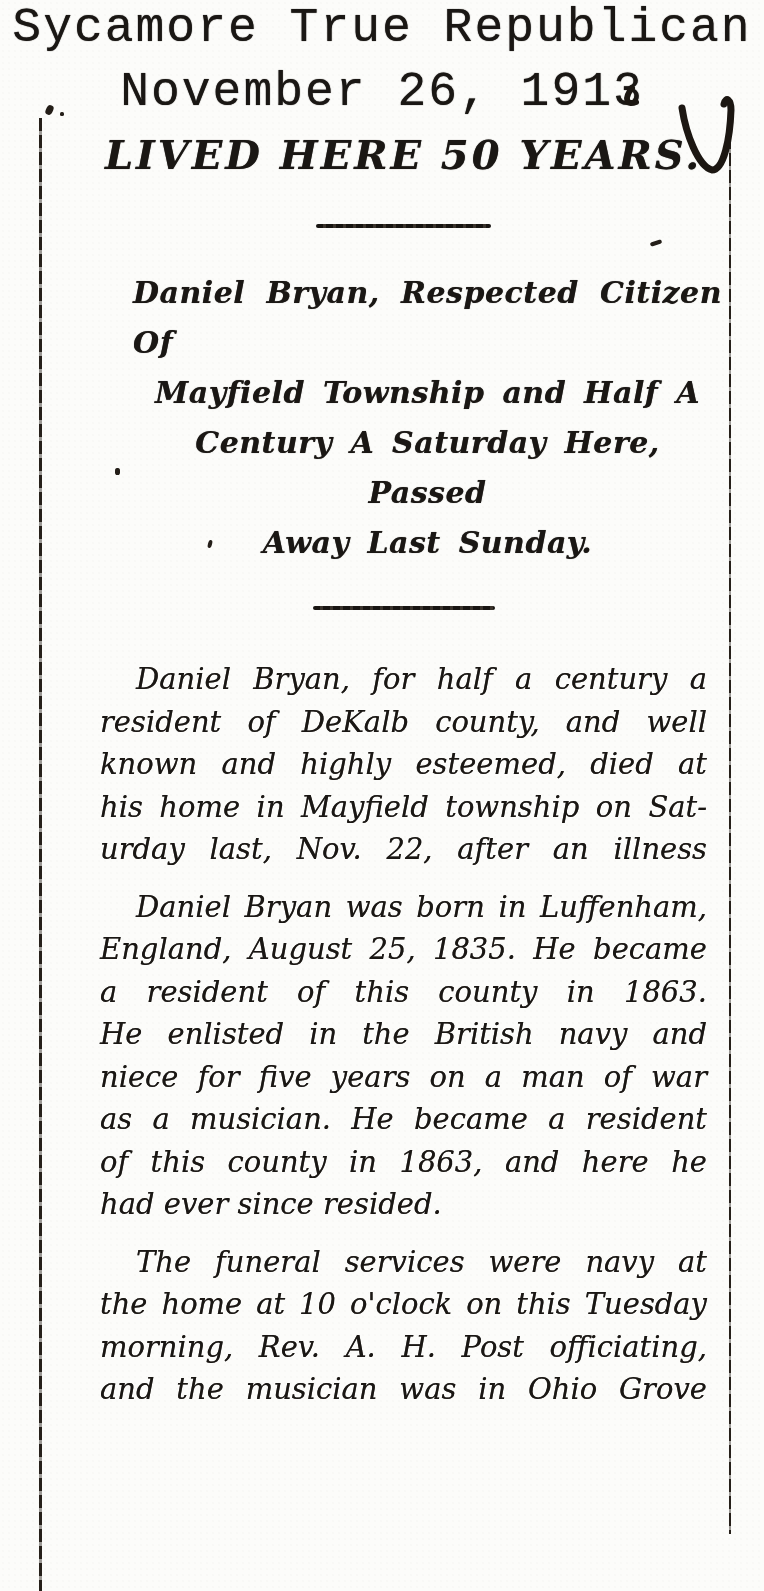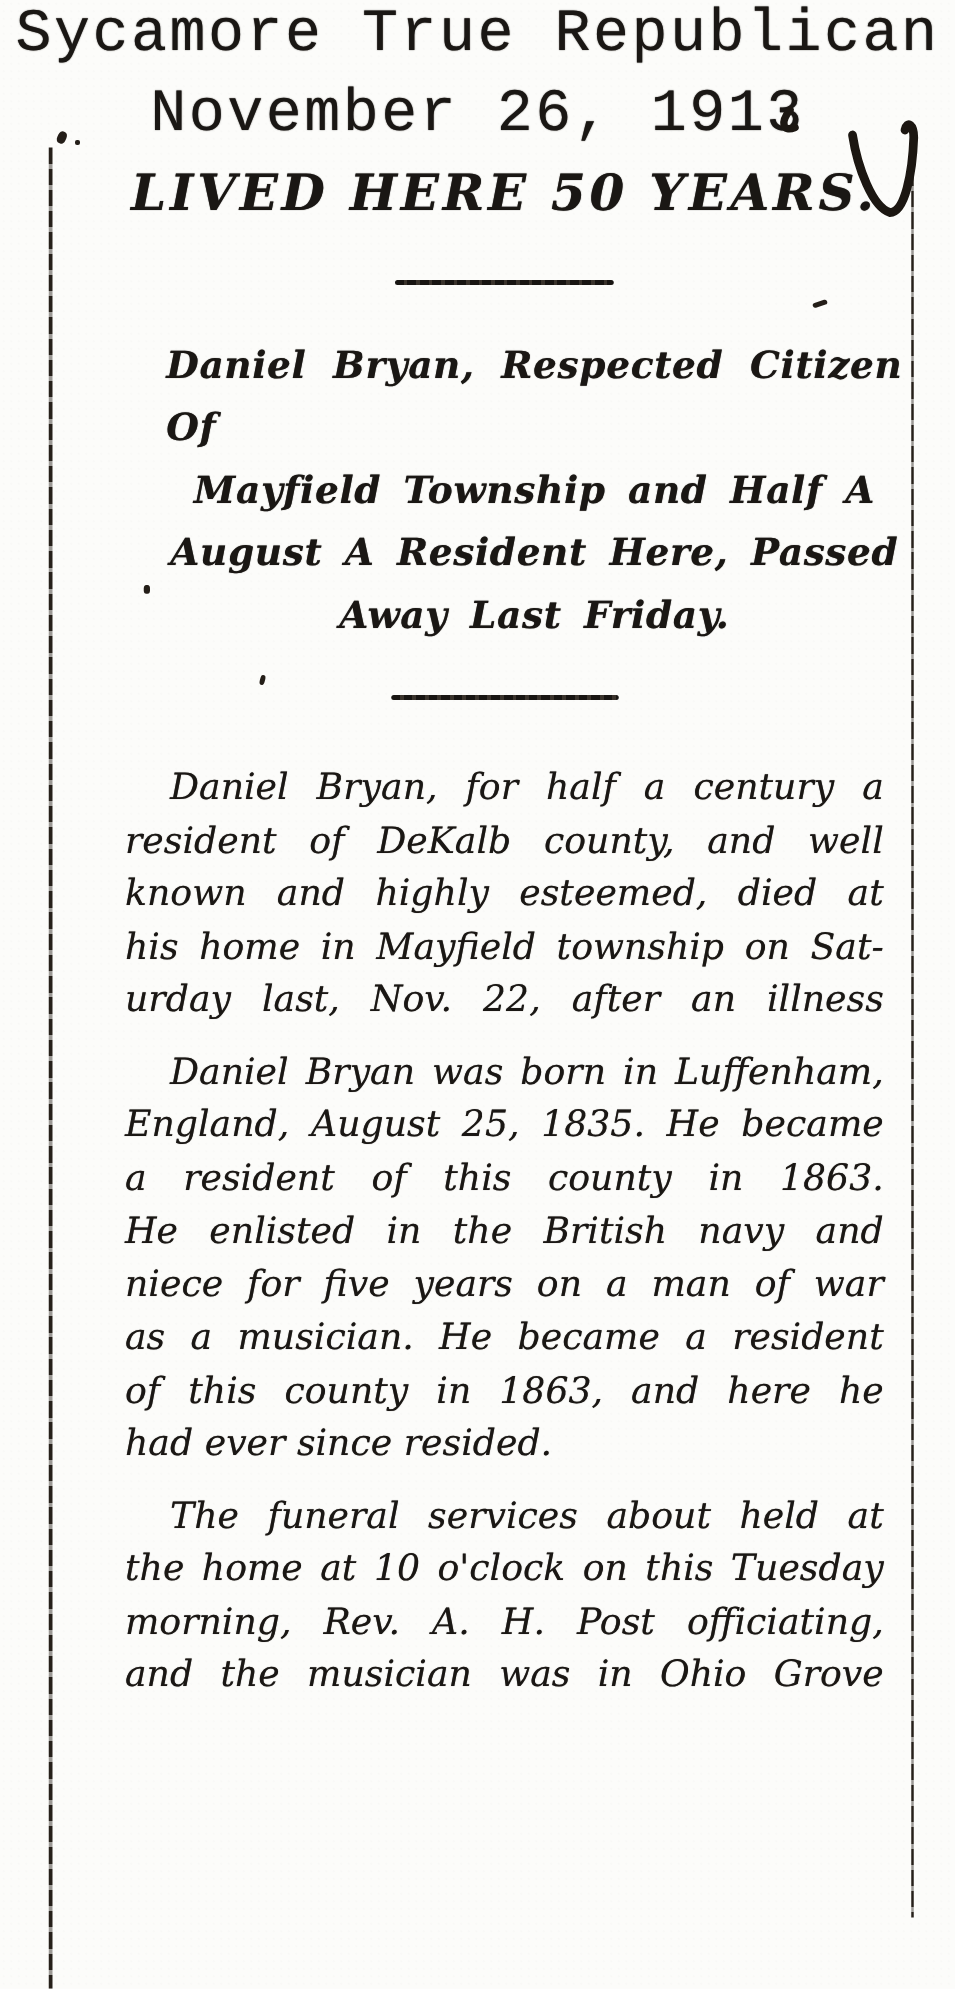--- a/index.html
+++ b/index.html
@@ -92,22 +92,22 @@
 
   <div class="masthead-name">Sycamore True Republican</div>
   <div class="masthead-date">November 26, 1913</div>
 
   <div class="column">
     <div class="headline">LIVED HERE 50 YEARS.</div>
     <div class="divider"></div>
     <div class="subhead">
         <div class="subline just">Daniel Bryan, Respected Citizen Of</div>
         <div class="subline">Mayfield Township and Half A</div>
-        <div class="subline">August A Resident Here, Passed</div>
-        <div class="subline">Away Last Friday.</div>
+        <div class="subline">Century A Saturday Here, Passed</div>
+        <div class="subline">Away Last Sunday.</div>
       </div>
     <div class="divider second"></div>
     <div class="article-body">
         <div class="para">
           <div class="line first">Daniel Bryan, for half a century a</div>
           <div class="line">resident of DeKalb county, and well</div>
           <div class="line">known and highly esteemed, died at</div>
           <div class="line">his home in Mayfield township on Sat-</div>
           <div class="line">urday last, Nov. 22, after an illness</div>
         </div>
@@ -115,21 +115,21 @@
           <div class="line first">Daniel Bryan was born in Luffenham,</div>
           <div class="line">England, August 25, 1835. He became</div>
           <div class="line">a resident of this county in 1863.</div>
           <div class="line">He enlisted in the British navy and</div>
           <div class="line">niece for five years on a man of war</div>
           <div class="line">as a musician. He became a resident</div>
           <div class="line">of this county in 1863, and here he</div>
           <div class="line last">had ever since resided.</div>
         </div>
         <div class="para">
-          <div class="line first">The funeral services about held at</div>
+          <div class="line first">The funeral services were navy at</div>
           <div class="line">the home at 10 o'clock on this Tuesday</div>
           <div class="line">morning, Rev. A. H. Post officiating,</div>
           <div class="line">and the musician was in Ohio Grove</div>
         </div>
       </div>
   </div>
 
   <div class="rule rule-left"></div>
   <div class="rule rule-right"></div>
 

